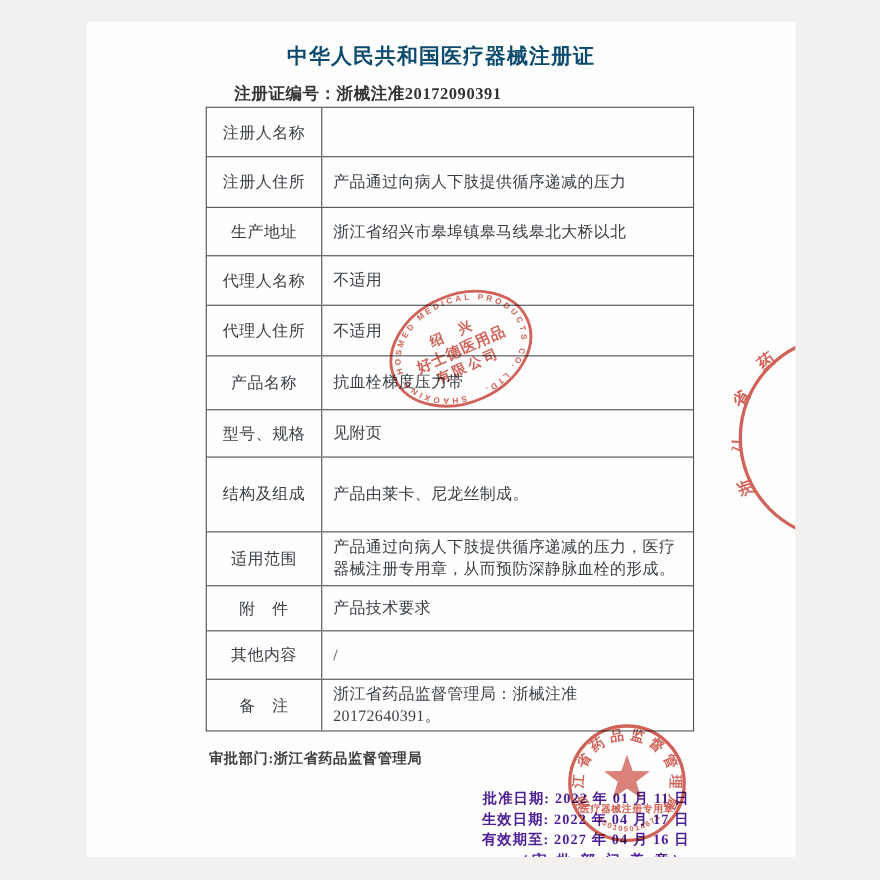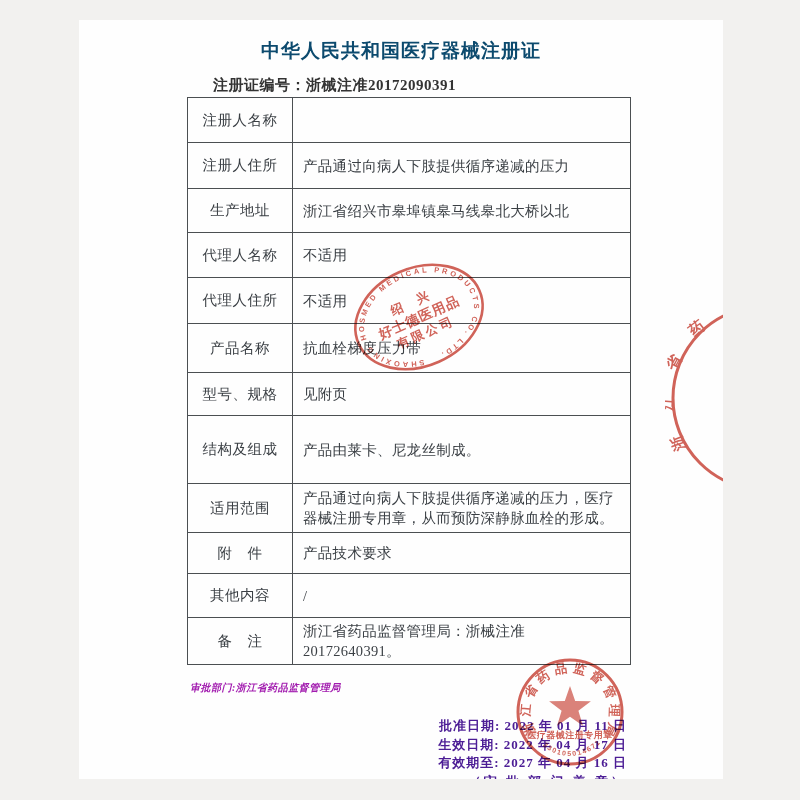--- a/index.html
+++ b/index.html
@@ -45,21 +45,21 @@
     display:flex;align-items:center;justify-content:center;
     font-size:14.5px;color:#3a3f44;letter-spacing:0.5px;text-align:center;
   }
   .cell-value{
     flex:1;display:flex;align-items:center;
     padding:3px 8px 3px 10px;font-size:14.5px;color:#3a3f44;
     line-height:20px;letter-spacing:0.3px;
   }
   .footer-dept{
     position:absolute;left:111px;top:661px;
-    font-size:10px;font-weight:bold;color:#a21caf;letter-spacing:0.5px;font-style:italic;
+    font-size:13px;font-weight:bold;color:#404040;letter-spacing:0.5px;
   }
   .footer-dates{
     position:absolute;right:96px;top:697px;text-align:right;
     font-size:13px;font-weight:bold;color:#4c1d95;line-height:18.5px;
     letter-spacing:1px;
     margin-left:16px;
   }
   .seal-note{letter-spacing:3px;}
   .seal{position:absolute;mix-blend-mode:multiply;opacity:0.85;}
   .seal text{font-family:"Liberation Sans","DejaVu Sans",sans-serif;font-weight:bold;}

